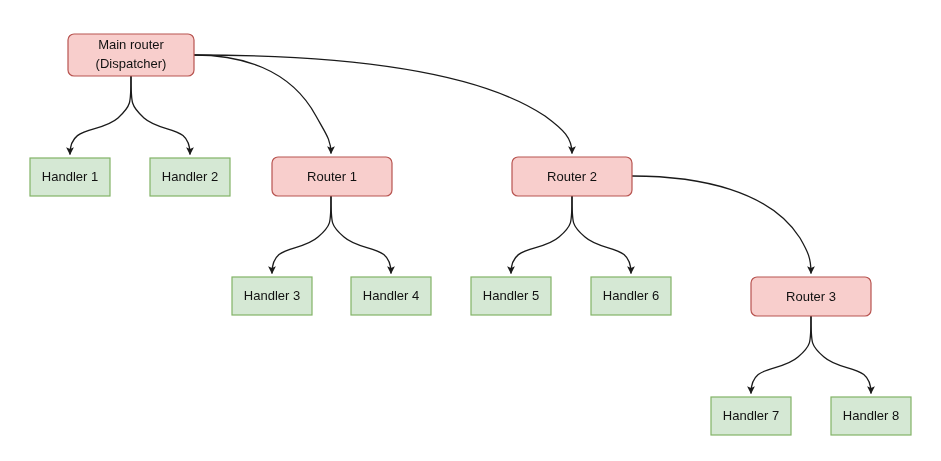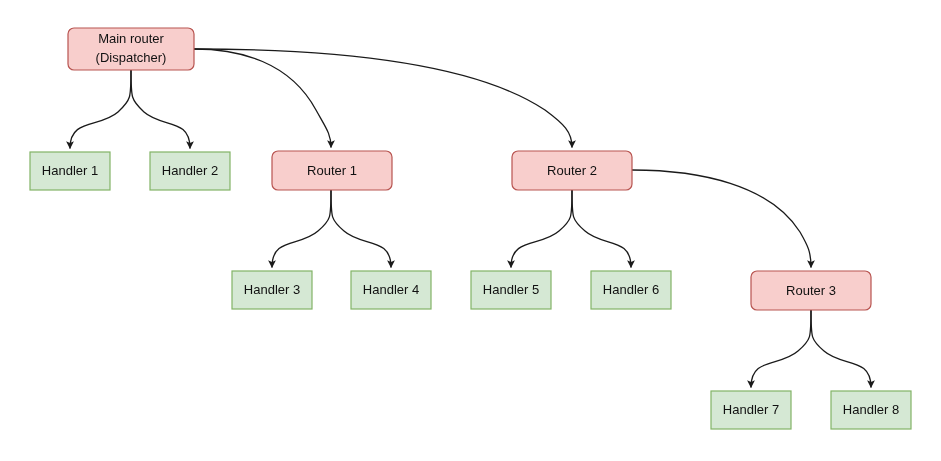--- a/index.html
+++ b/index.html
@@ -11,20 +11,21 @@
     width: 941px;
     height: 461px;
     overflow: hidden;
     font-family: "Liberation Sans", sans-serif;
   }
   #diagram-canvas {
     position: relative;
     width: 941px;
     height: 343px;
     background: #ffffff;
+    margin-top: 6px;
   }
   svg#graph {
     position: absolute;
     top: 0;
     left: 0;
     width: 941px;
     height: 461px;
   }
   .node-rect-router {
     fill: #f8cecc;

